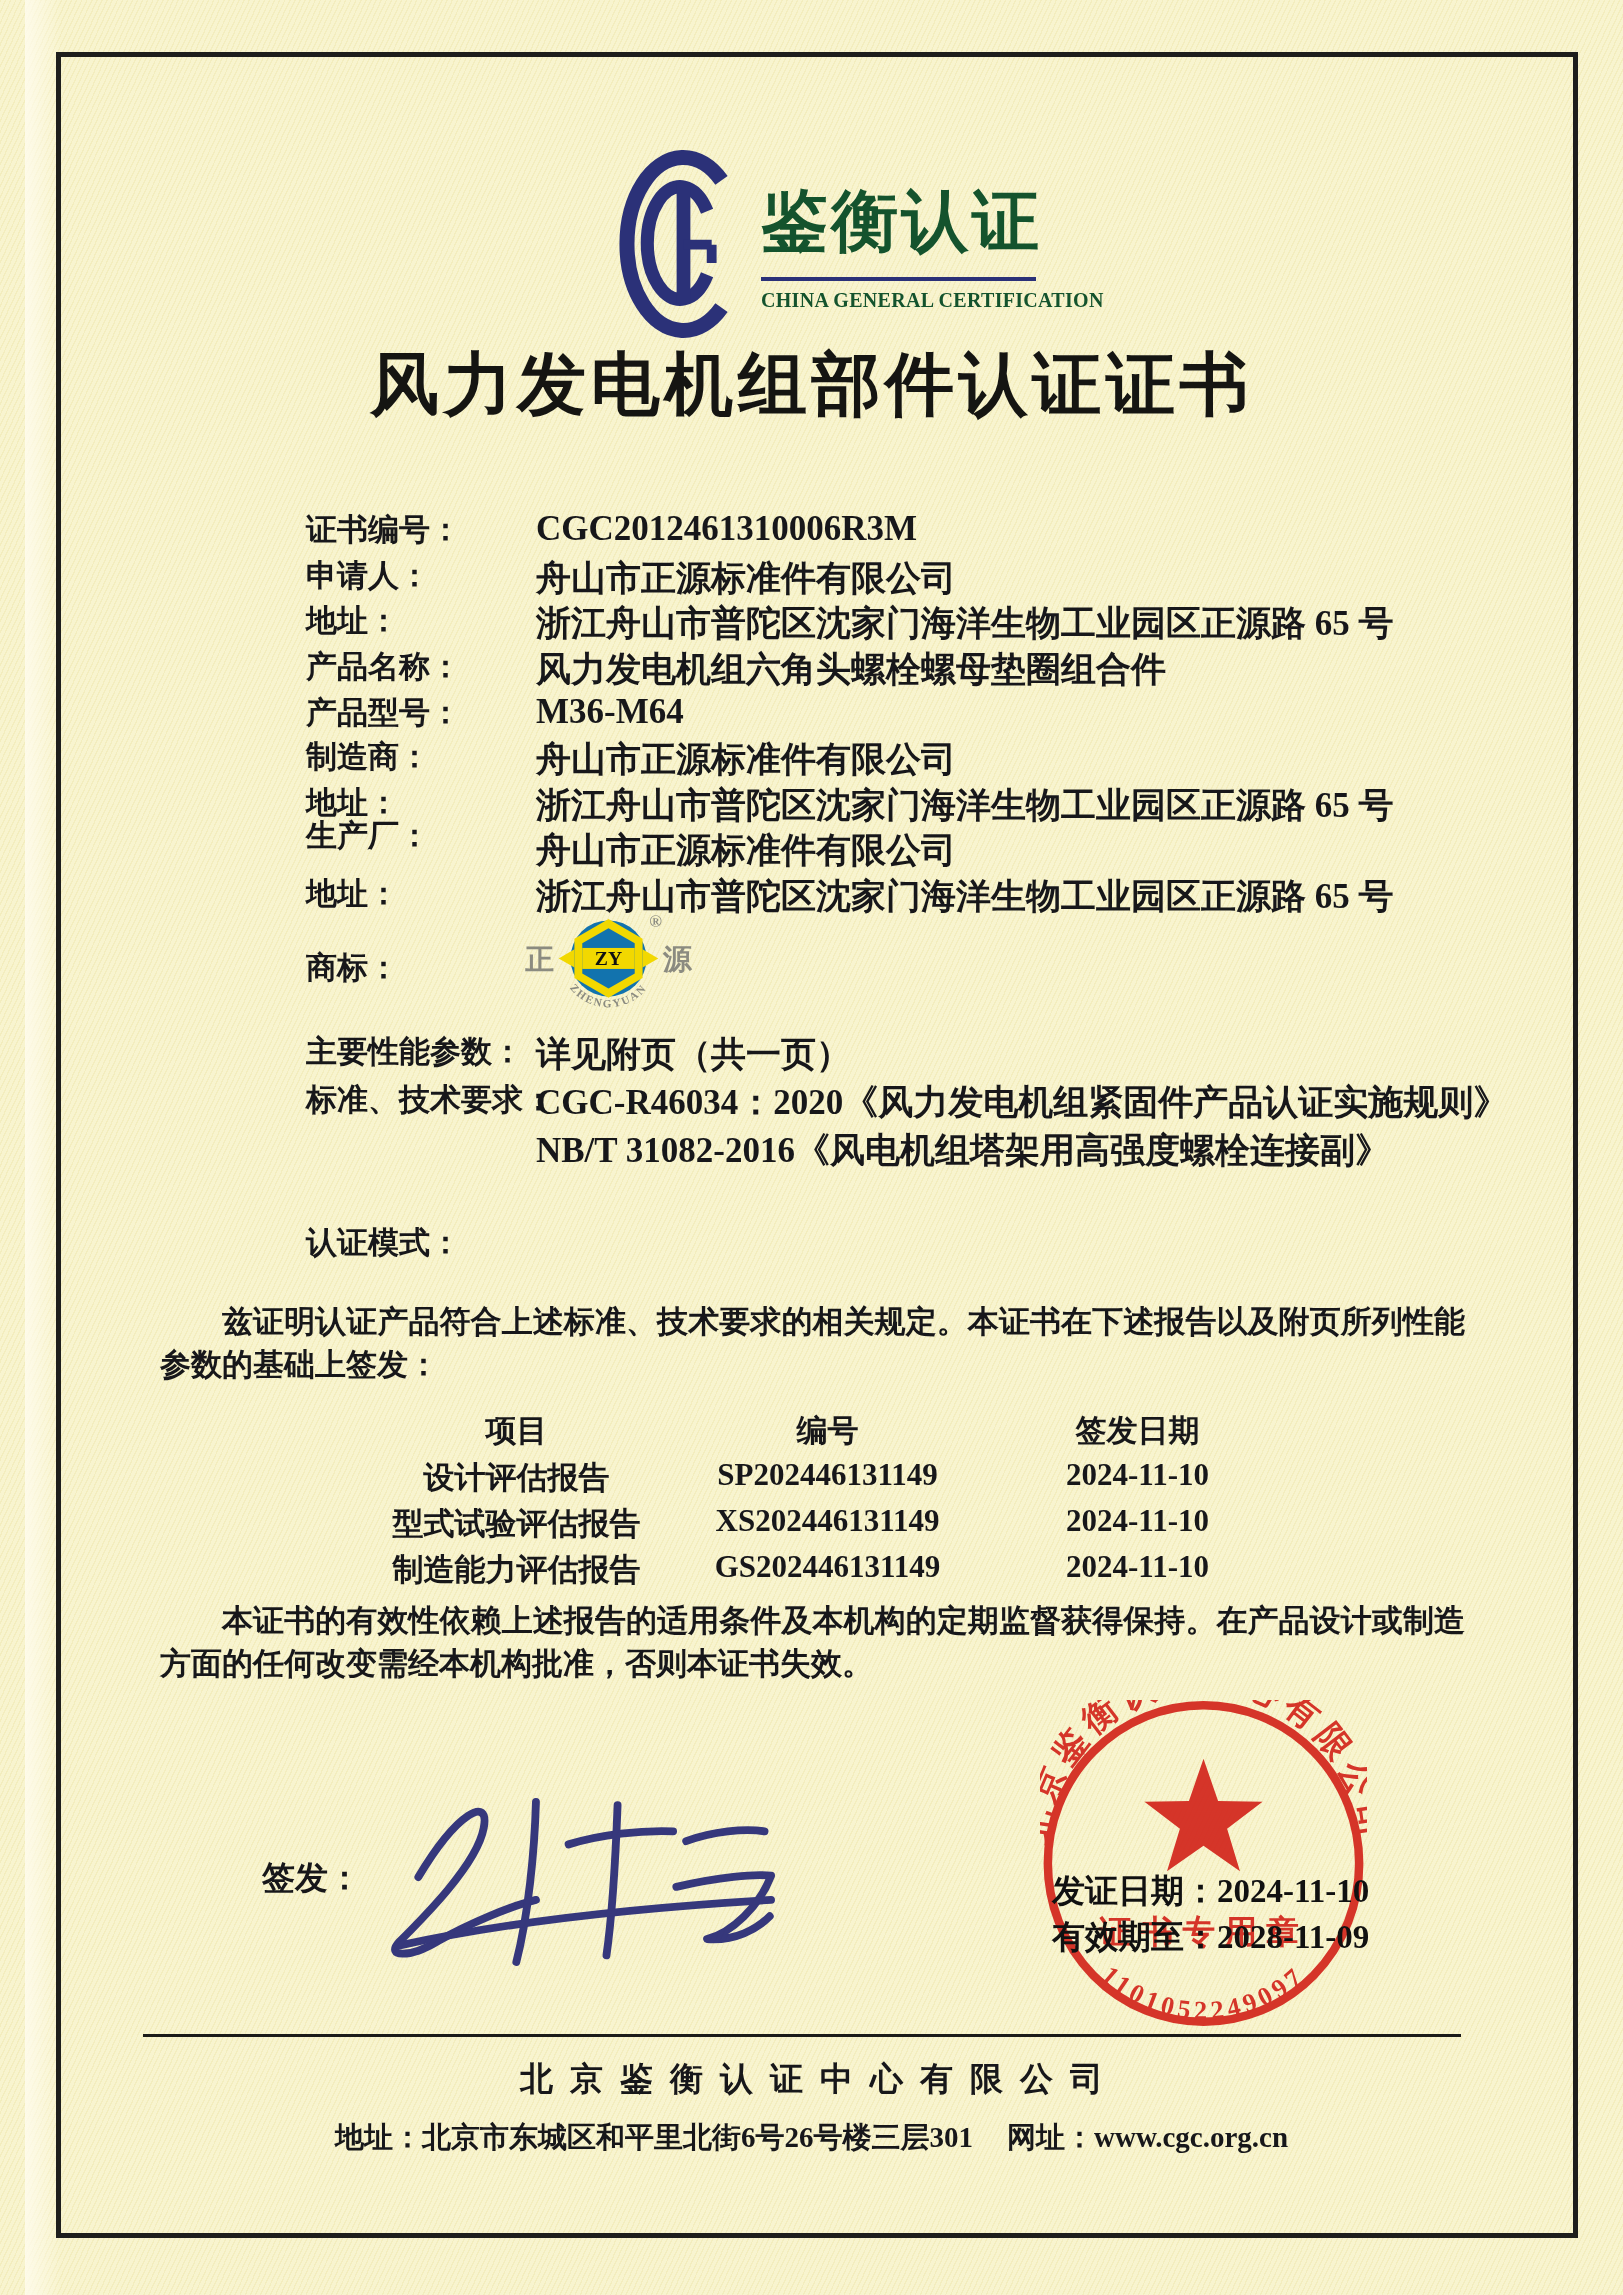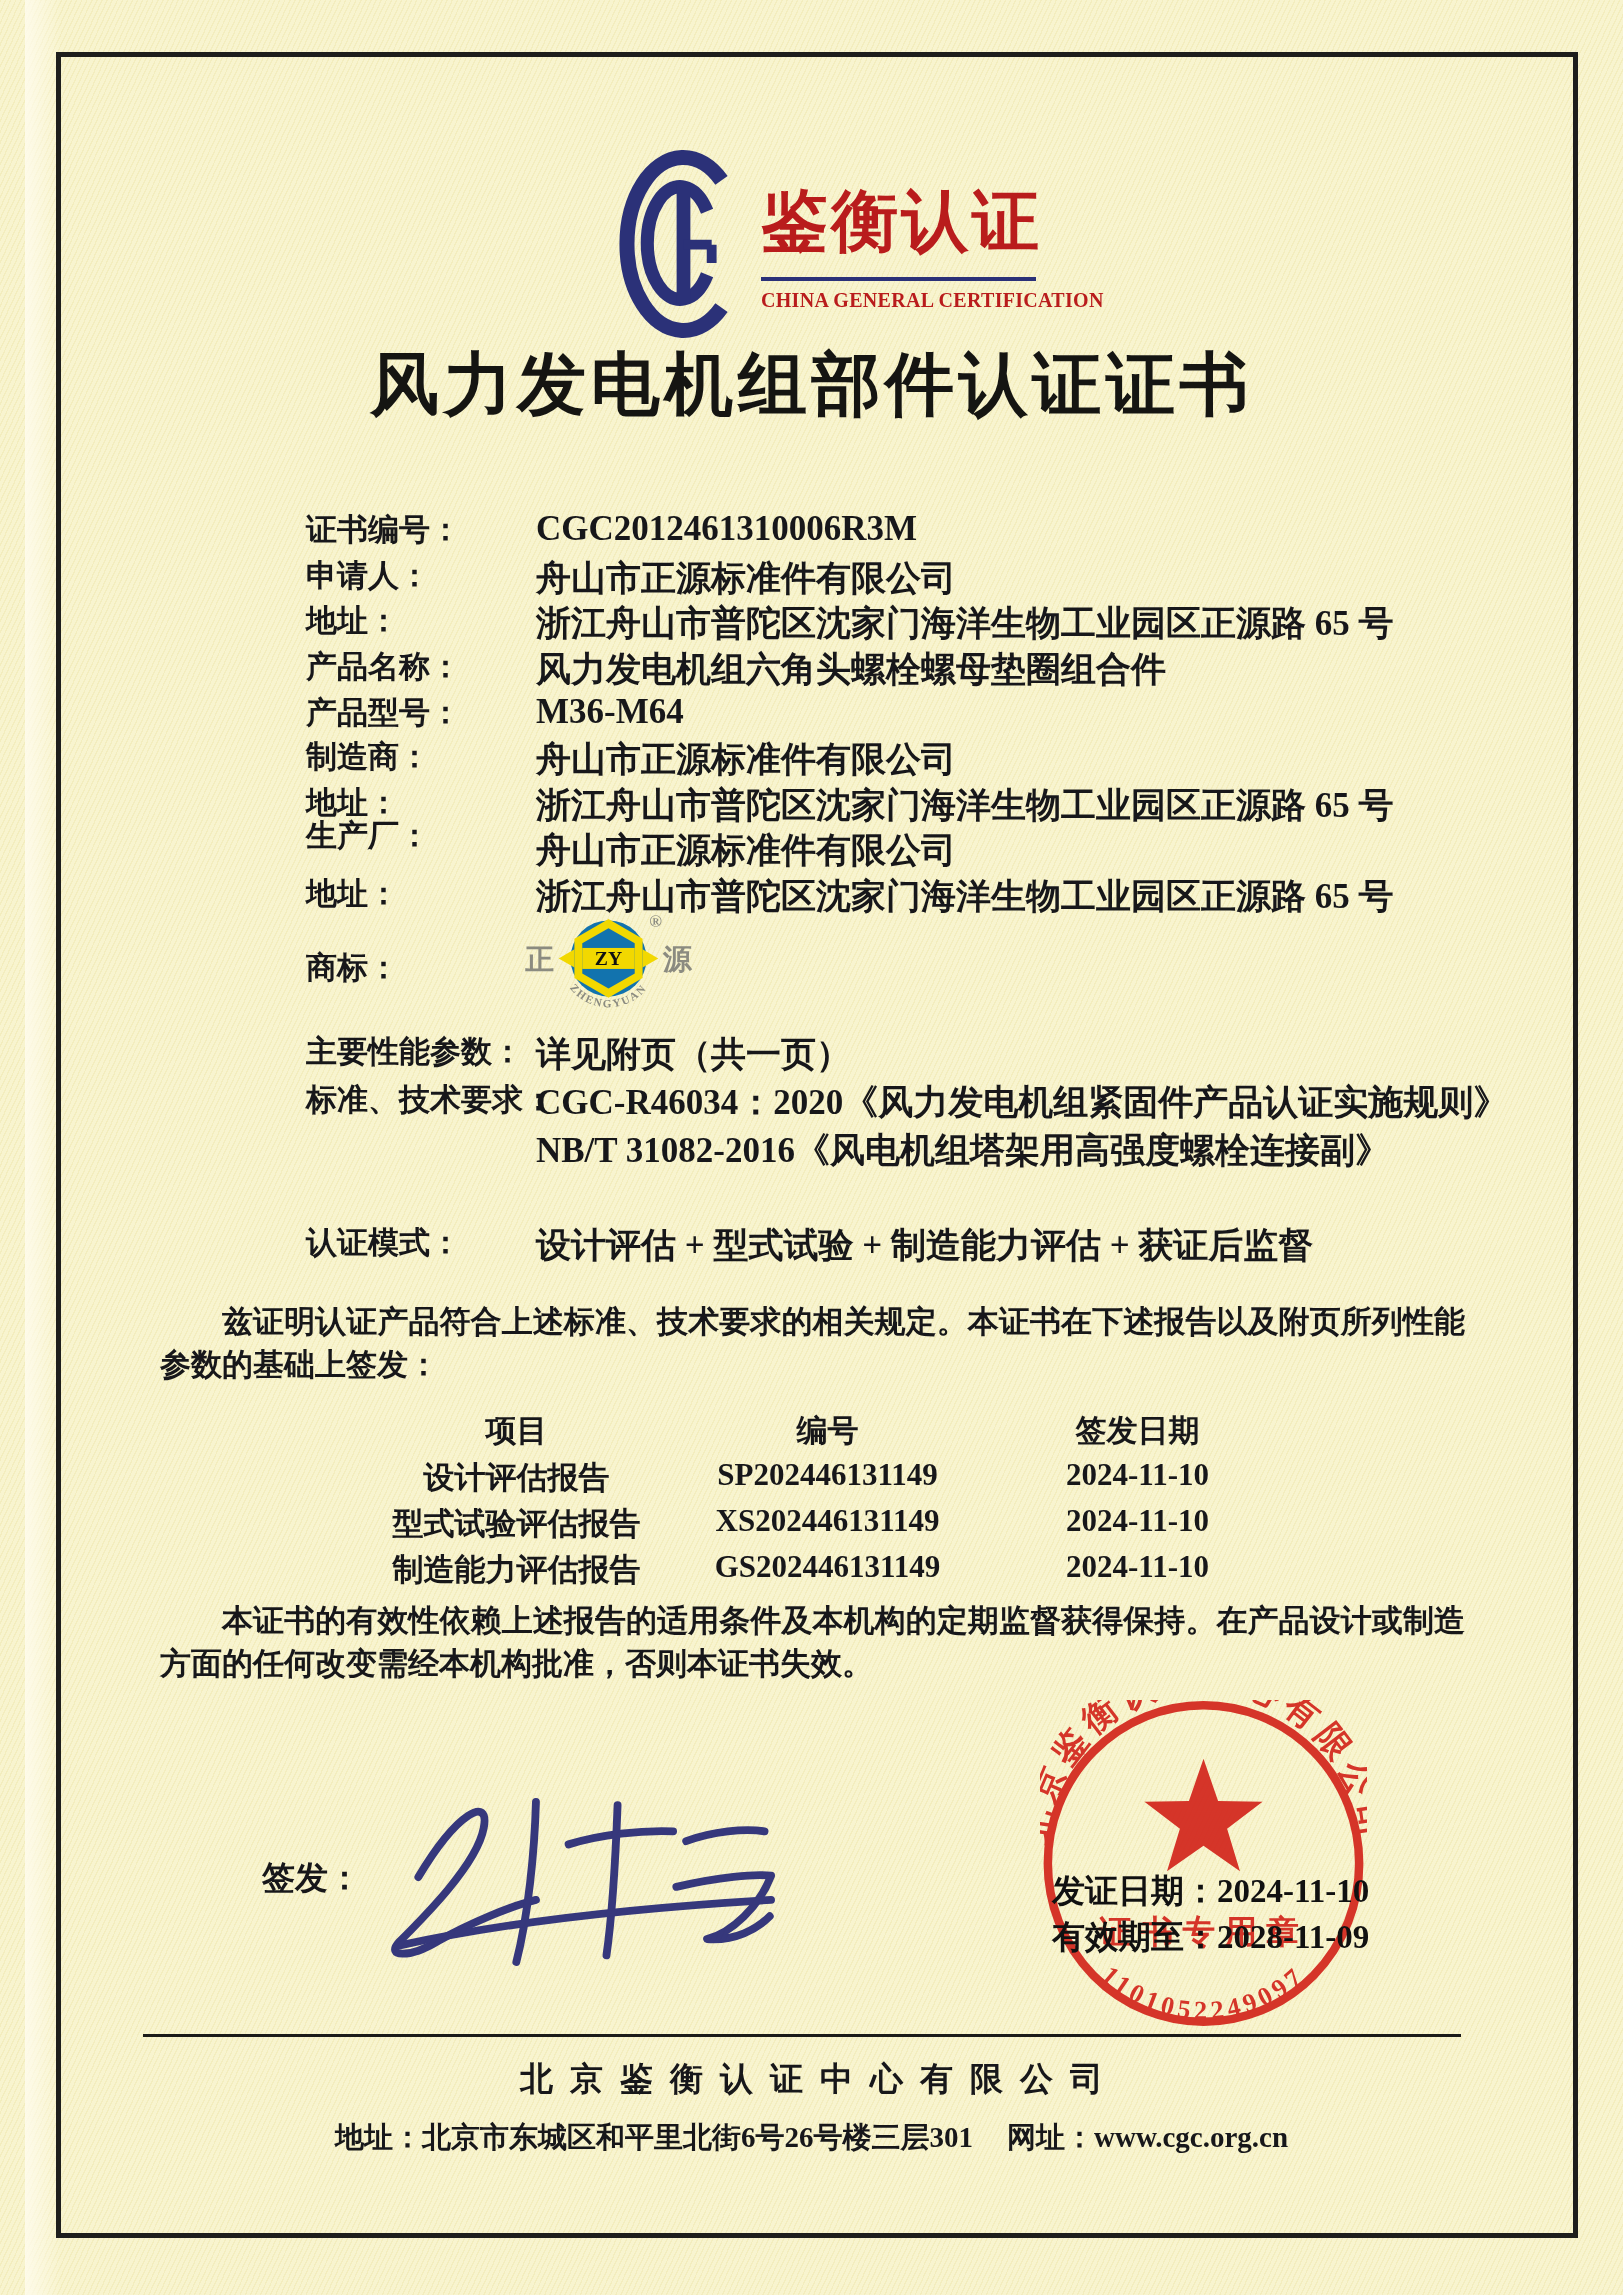--- a/index.html
+++ b/index.html
@@ -18,21 +18,21 @@
   .scan-band {
     position:absolute; left:25px; top:0; width:36px; height:100%;
     background:linear-gradient(90deg, rgba(255,252,238,0.85), rgba(255,252,238,0));
     pointer-events:none;
   }
   .frame {
     position:absolute; left:56px; top:52px; width:1522px; height:2186px;
     border:5.9px solid #1e1e1c; box-sizing:border-box;
   }
   .abs { position:absolute; }
-  .navy { color:#b91c1c; }
+  .navy { color:#14532d; }
   .logo-cn {
     left:761px; top:188px; font-size:67px; font-weight:700;
     letter-spacing:3.3px; line-height:1; white-space:nowrap;
   }
   .logo-rule { left:761px; top:277px; width:275px; height:3.9px; background:#2b3178; }
   .logo-en {
     left:761px; top:289px; font-size:20px; font-weight:700;
     letter-spacing:0.3px; white-space:nowrap;
   }
   .cert-title {
@@ -122,21 +122,20 @@
   </svg>
 
   <div class="abs flabel" style="top:1031px">主要性能参数：</div>
   <div class="abs fvalue" style="top:1031px">详见附页（共一页）</div>
 
   <div class="abs flabel" style="top:1079px">标准、技术要求：</div>
   <div class="abs fvalue" style="top:1079px">CGC-R46034：2020《风力发电机组紧固件产品认证实施规则》</div>
   <div class="abs fvalue" style="top:1127px">NB/T 31082-2016《风电机组塔架用高强度螺栓连接副》</div>
 
   <div class="abs flabel" style="top:1222px">认证模式：</div>
-  <div class="abs fvalue" style="top:1222px">设计评估 + 型式试验 + 制造能力评估 + 获证后监督</div>
 
   <div class="abs para" style="top:1300px">兹证明认证产品符合上述标准、技术要求的相关规定。本证书在下述报告以及附页所列性能参数的基础上签发：</div>
 
   <div class="abs tcell tc1" style="top:1390px">项目</div>
   <div class="abs tcell tc2" style="top:1390px">编号</div>
   <div class="abs tcell tc3" style="top:1390px">签发日期</div>
 
   <div class="abs tcell tc1" style="top:1437px">设计评估报告</div>
   <div class="abs tcell tc2" style="top:1437px">SP202446131149</div>
   <div class="abs tcell tc3" style="top:1437px">2024-11-10</div>

